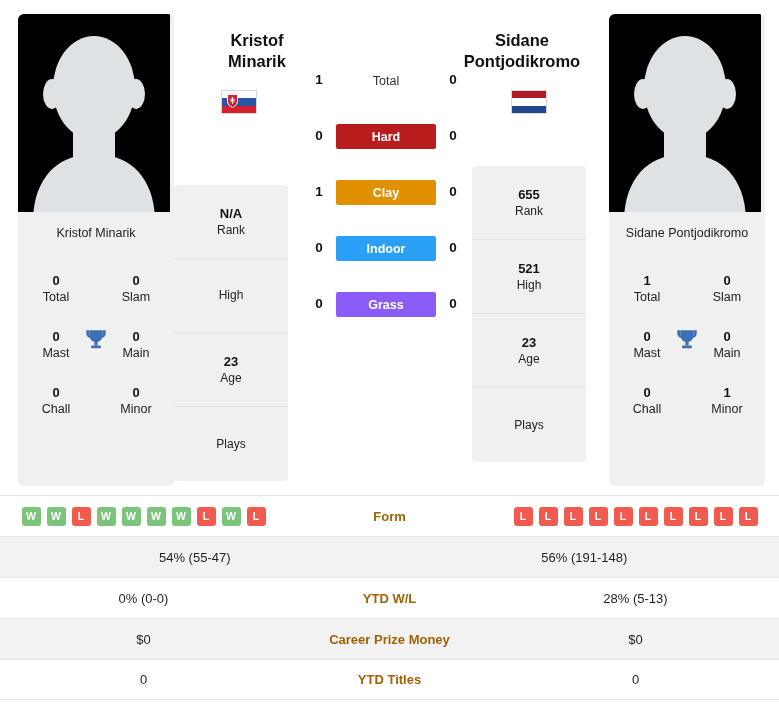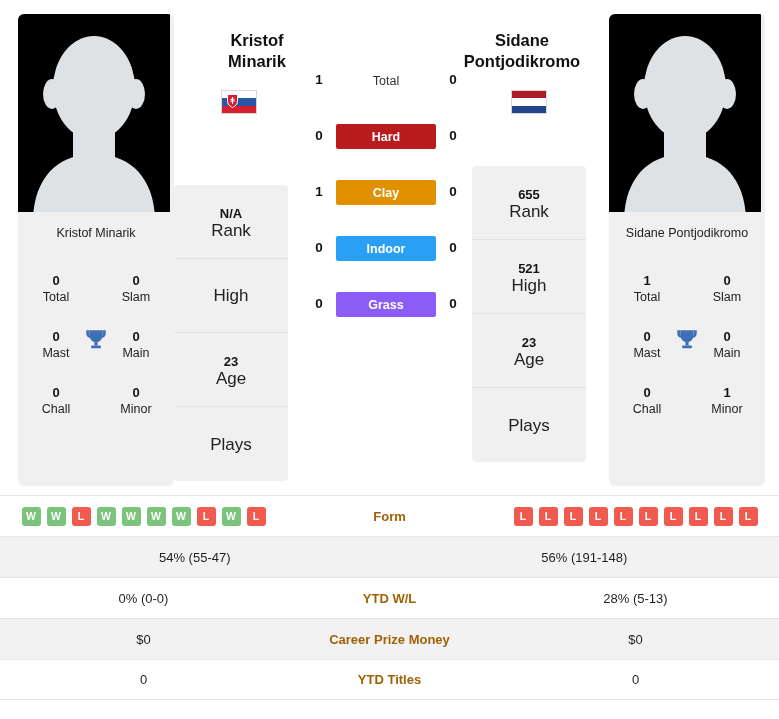--- a/index.html
+++ b/index.html
@@ -118,21 +118,21 @@
     border-bottom: 1px solid #e3e3e3;
   }
   .info-cell:last-child { border-bottom: none; }
   .info-cell .val {
     font-size: 13px;
     font-weight: bold;
     line-height: 17px;
     color: #141414;
   }
   .info-cell .lbl {
-    font-size: 17px;
+    font-size: 12px;
     line-height: 17px;
     color: #222;
   }
 
   
   .names-row {
     position: absolute;
     top: 30px;
     left: 182px;
     width: 415px;

